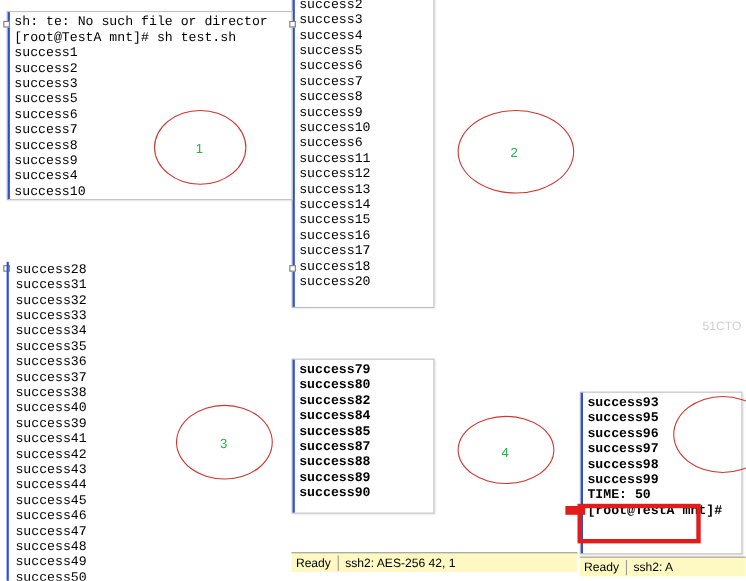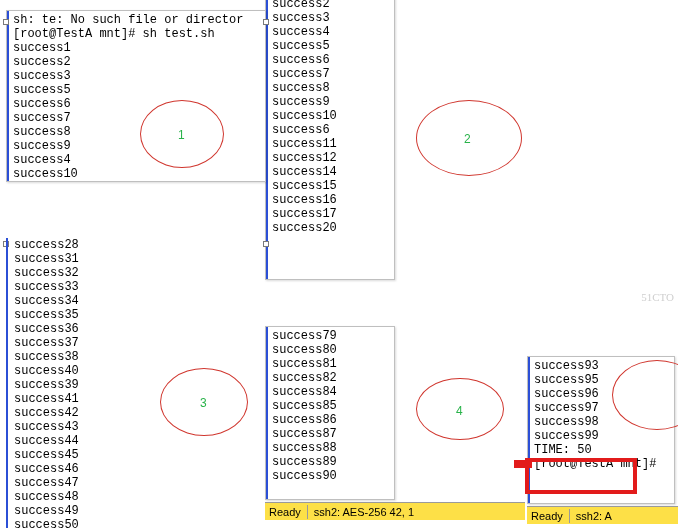--- a/index.html
+++ b/index.html
@@ -48,21 +48,21 @@
     position: absolute;
     border: 4px solid #e21b1b;
     background: transparent;
   }
   .red-tab {
     position: absolute;
     background: #e21b1b;
   }
   .statusbar {
     position: absolute;
-    background: #fde047;
+    background: #fef9c3;
     border-top: 1px solid #9a9a9a;
     font-family: Tahoma, sans-serif;
     font-size: 11px;
     display: flex;
     align-items: center;
     padding-left: 4px;
   }
   .statusbar .sep {
     border-left: 1px solid #9a9a9a;
     margin: 0 6px;
@@ -71,21 +71,21 @@
   .win-handle {
     position: absolute;
     width: 6px; height: 6px;
     border: 1px solid #7a7a7a;
     background: #fff;
   }
   .watermark {
     position: absolute;
     right: 4px;
     color: #cfcfcf;
-    font-family: Liberation Serif, serif;
+    font-family: Liberation Sans, sans-serif;
     font-size: 11px;
     text-align: right;
   }
 </style>
 </head>
 <body>
 
 <div class="term" style="left:265px; top:-6px; width:130px; height:286px;">
   <div id="p2">
       <div class="line">success2</div>
@@ -93,24 +93,26 @@
       <div class="line">success4</div>
       <div class="line">success5</div>
       <div class="line">success6</div>
       <div class="line">success7</div>
       <div class="line">success8</div>
       <div class="line">success9</div>
       <div class="line">success10</div>
       <div class="line">success6</div>
       <div class="line">success11</div>
       <div class="line">success12</div>
+      <div class="line">success13</div>
       <div class="line">success14</div>
       <div class="line">success15</div>
       <div class="line">success16</div>
       <div class="line">success17</div>
+      <div class="line">success18</div>
       <div class="line">success20</div>
     </div>
 </div>
 
 <div class="term" style="left:6px; top:10px; width:260px; height:172px;">
   <div class="line">sh: te: No such file or director</div>
   <div class="line">[root@TestA mnt]# sh test.sh</div>
   <div id="p1">
       <div class="line">success1</div>
       <div class="line">success2</div>
@@ -148,42 +150,40 @@
       <div class="line">success44</div>
       <div class="line">success45</div>
       <div class="line">success46</div>
       <div class="line">success47</div>
       <div class="line">success48</div>
       <div class="line">success49</div>
       <div class="line">success50</div>
     </div>
 </div>
 
-<div class="term" style="left:265px; top:326px; width:130px; height:174px;">
+<div class="term" style="left:265px; top:326px; width:130px; height:141px;font-weight:bold;">
   <div id="p4">
       <div class="line">success79</div>
       <div class="line">success80</div>
-      <div class="line">success81</div>
       <div class="line">success82</div>
       <div class="line">success84</div>
       <div class="line">success85</div>
-      <div class="line">success86</div>
       <div class="line">success87</div>
       <div class="line">success88</div>
       <div class="line">success89</div>
       <div class="line">success90</div>
     </div>
 </div>
 <div class="statusbar" style="left:265px; top:502px; width:260px; height:18px;">
   <span>Ready</span>
   <span class="sep"></span>
   <span>ssh2: AES-256  42,  1</span>
 </div>
 
-<div class="term" style="left:527px; top:356px; width:148px; height:148px;">
+<div class="term" style="left:527px; top:356px; width:148px; height:148px;font-weight:bold;">
   <div id="p5">
       <div class="line">success93</div>
       <div class="line">success95</div>
       <div class="line">success96</div>
       <div class="line">success97</div>
       <div class="line">success98</div>
       <div class="line">success99</div>
       <div class="line"></div>
       <div class="line">TIME: 50</div>
     </div>

